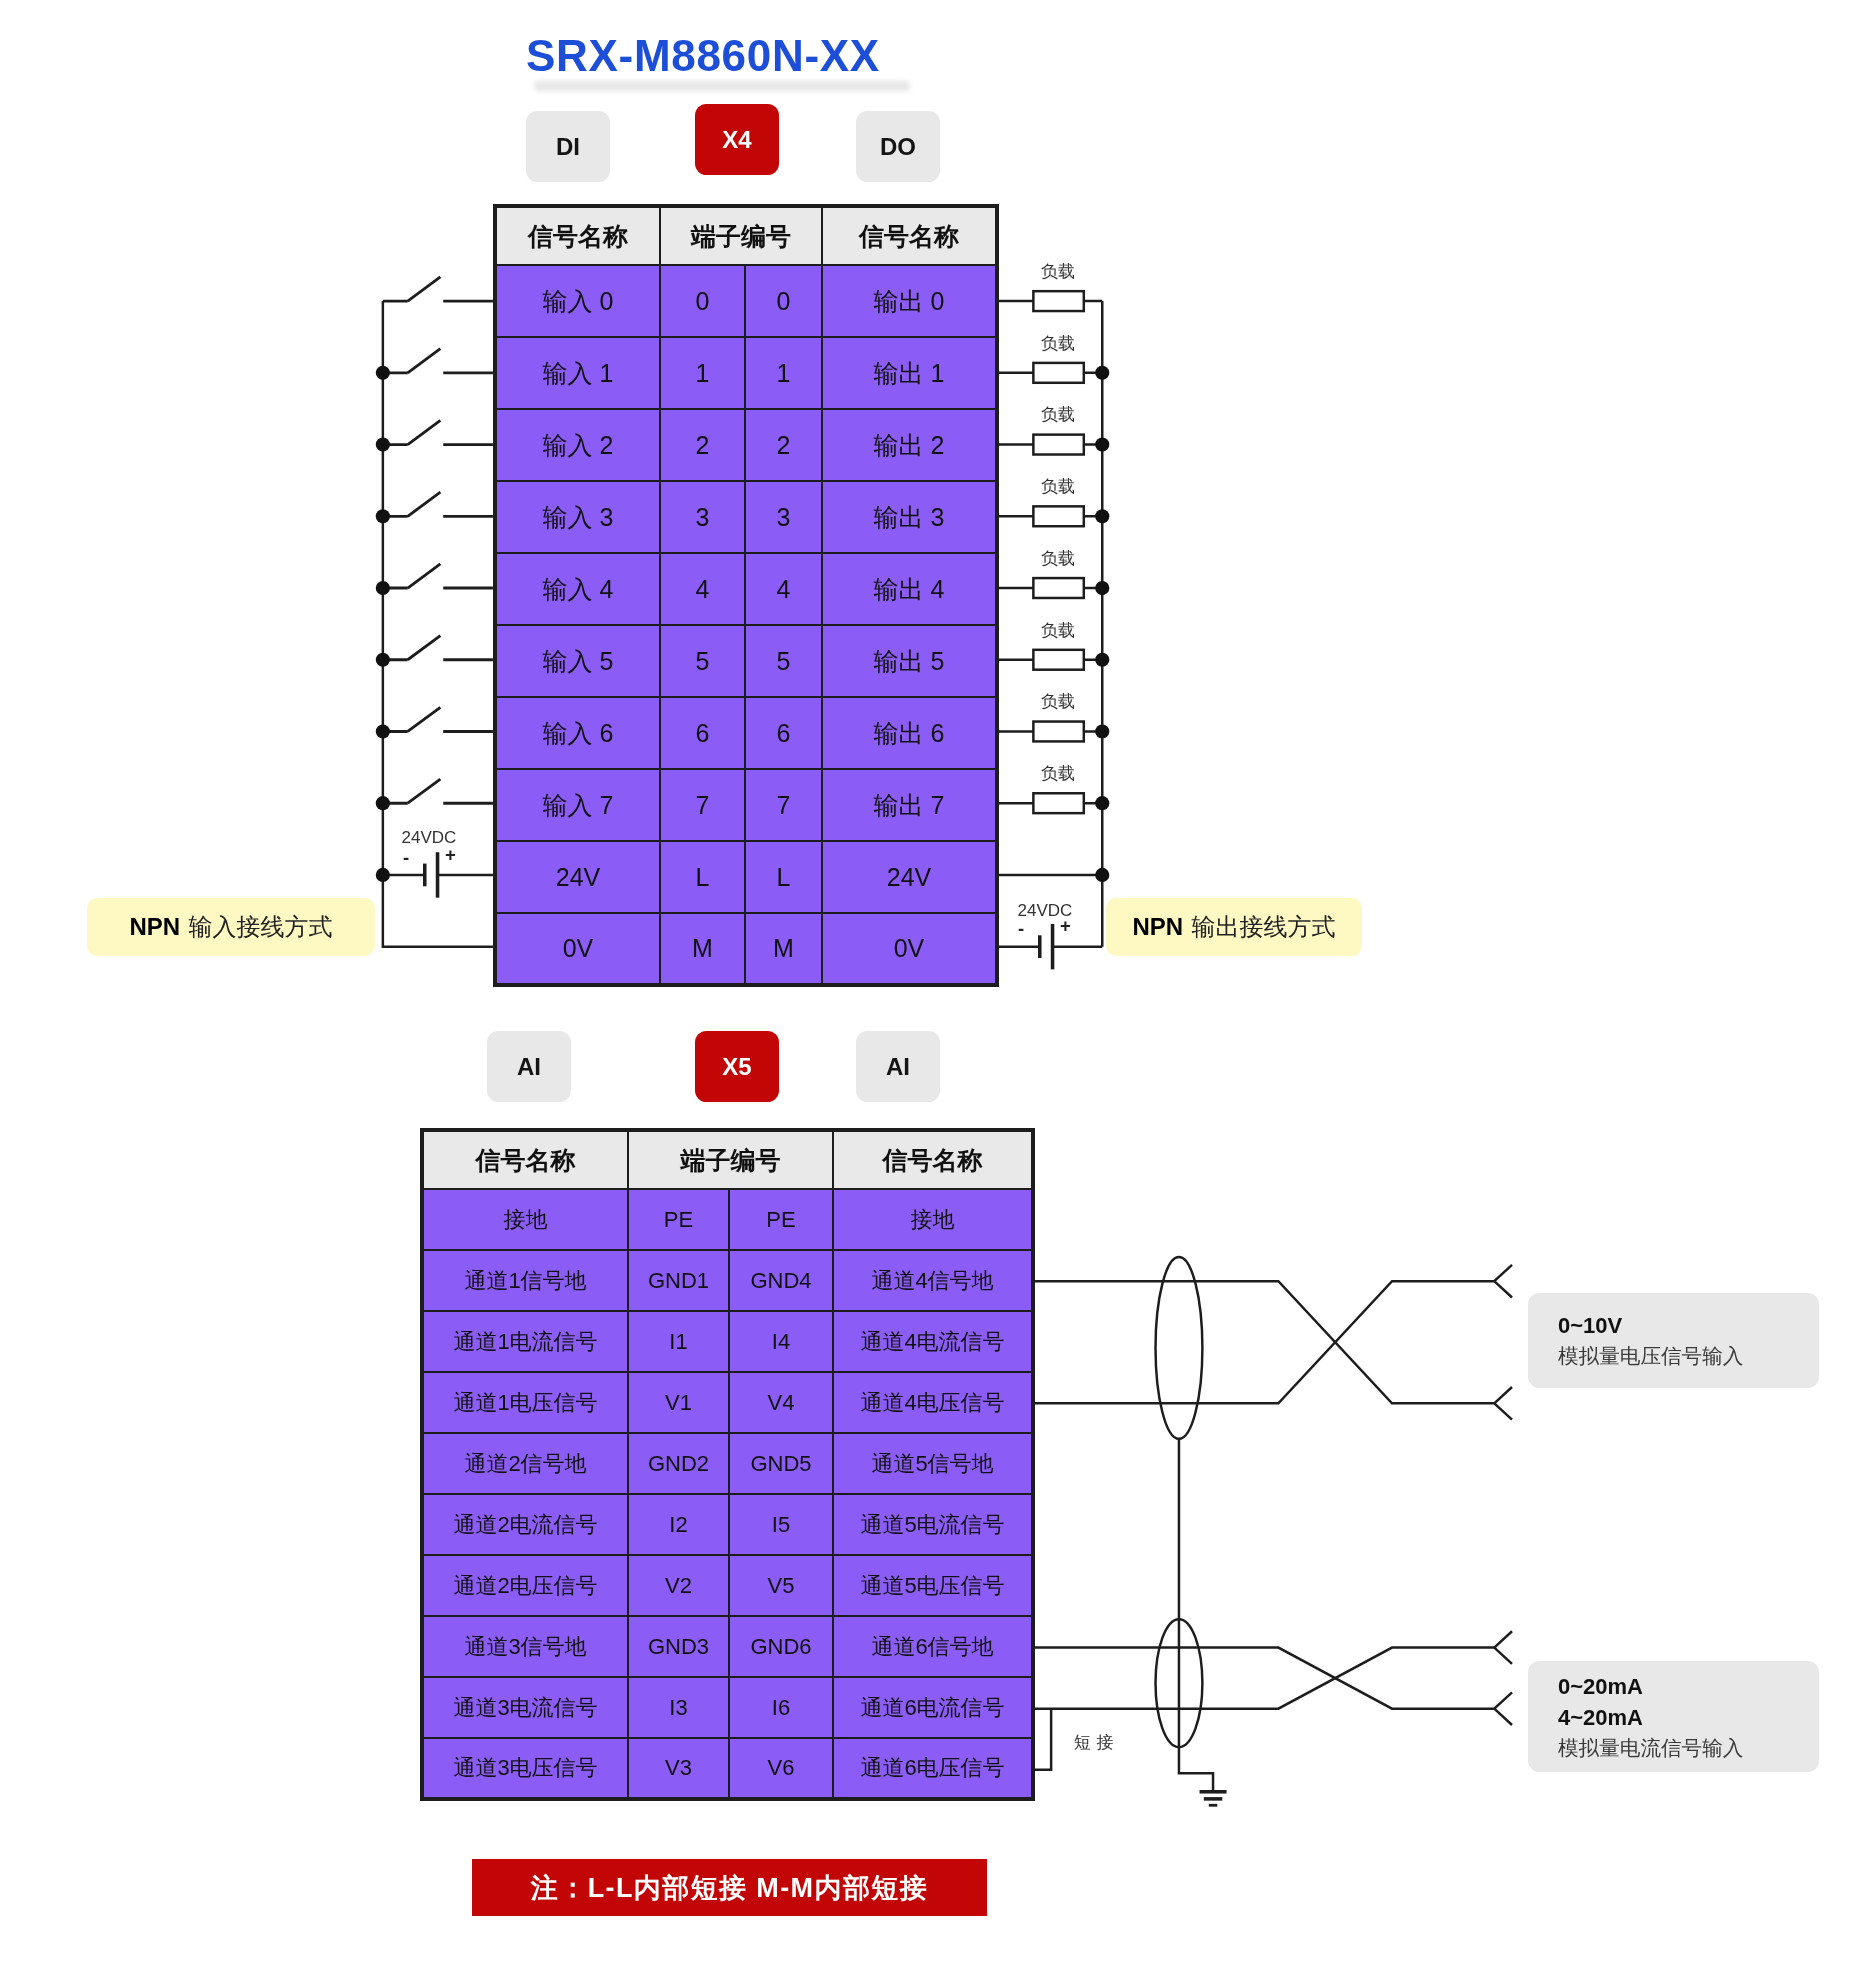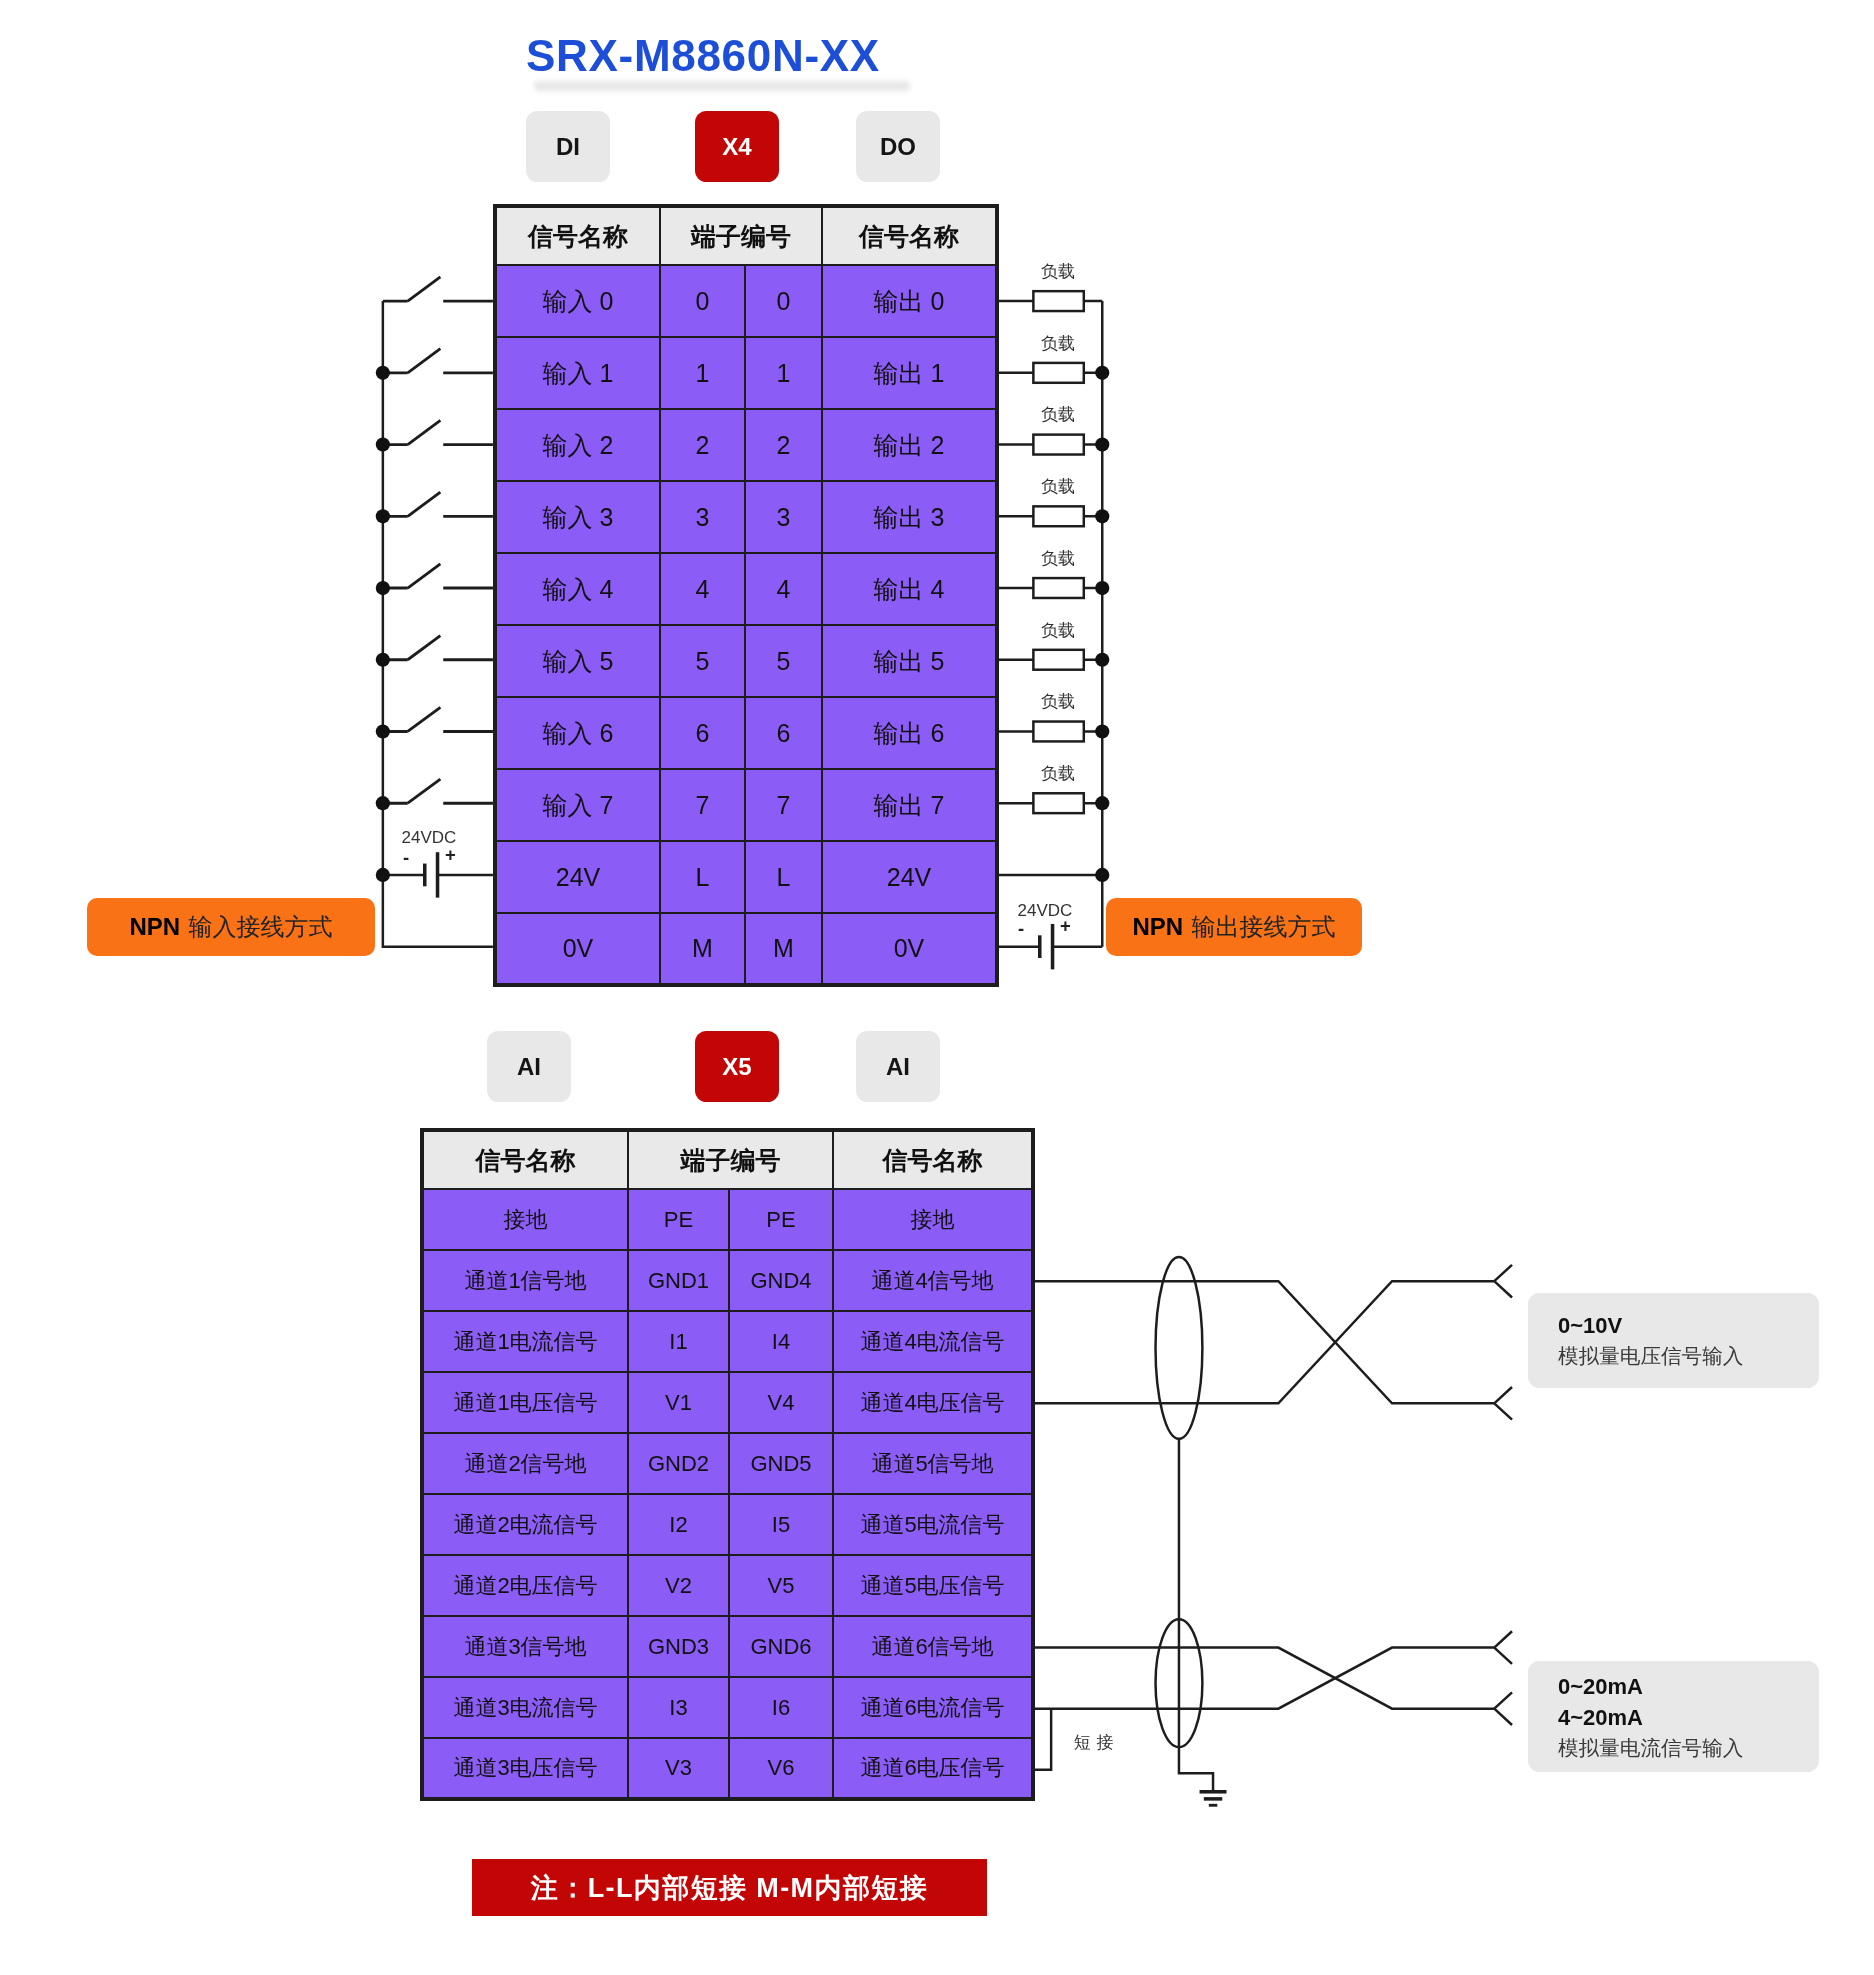--- a/index.html
+++ b/index.html
@@ -17,21 +17,21 @@
   table.term{border:4.3px solid #1d1d1d;}
   table.term th{background:#e9e9e9;font-weight:700;font-size:25px;border-bottom:2.8px solid #1d1d1d;}
   #top-table{left:493px;top:204px;width:502px;}
   #top-table tr{height:72px;}
   #top-table tr.hd{height:59px;}
   #top-table td{font-size:25px;}
   #bottom-table{left:420px;top:1128px;width:611px;}
   #bottom-table tr{height:61px;}
   #bottom-table tr.hd{height:59px;}
   #bottom-table td{font-size:22px;}
-  .pill{background:#f97316;border-radius:10px;display:flex;align-items:center;justify-content:center;
+  .pill{background:#fef9c3;border-radius:10px;display:flex;align-items:center;justify-content:center;
         font-size:24px;color:#222;}
   .pill b{color:#000;margin-right:8.5px;}
   .small-lbl{font-size:17px;color:#333;text-align:center;}
   .sign{font-size:18.5px;font-weight:700;color:#222;}
   .io-box{background:#e8e8e8;border-radius:11.4px;display:flex;flex-direction:column;justify-content:center;
           padding-left:30px;box-sizing:border-box;}
   .io-box .b1{font-size:22px;font-weight:800;color:#111;line-height:31px;}
   .io-box .b2{font-size:20.6px;color:#3a3a3a;line-height:30px;}
   #note-banner{left:472px;top:1859px;width:515px;height:57px;background:#c20505;color:#fff;
         display:flex;align-items:center;justify-content:center;font-size:27px;font-weight:700;letter-spacing:1.4px;}
@@ -140,21 +140,21 @@
         <path d="M1695 2533 H1721"></path>
         <path d="M1702 2542 H1714" stroke-width="4"></path>
       </g>
     </g>
   </svg>
 
   <div class="abs" id="page-title">SRX-M8860N-XX</div>
   <div class="abs" id="title-ghost"></div>
 
   <div class="abs tag-btn" style="left:526px;top:111px">DI</div>
-  <div class="abs tag-btn red" style="left:695px;top:111px">X4</div>
+  <div class="abs tag-btn red" style="left:695px;top:104px">X4</div>
   <div class="abs tag-btn" style="left:856px;top:111px">DO</div>
 
   <table class="abs term" id="top-table">
     <colgroup>
         <col style="width:165px">
         <col style="width:85px">
         <col style="width:77px">
         <col style="width:175px">
       </colgroup>
     <tbody>

